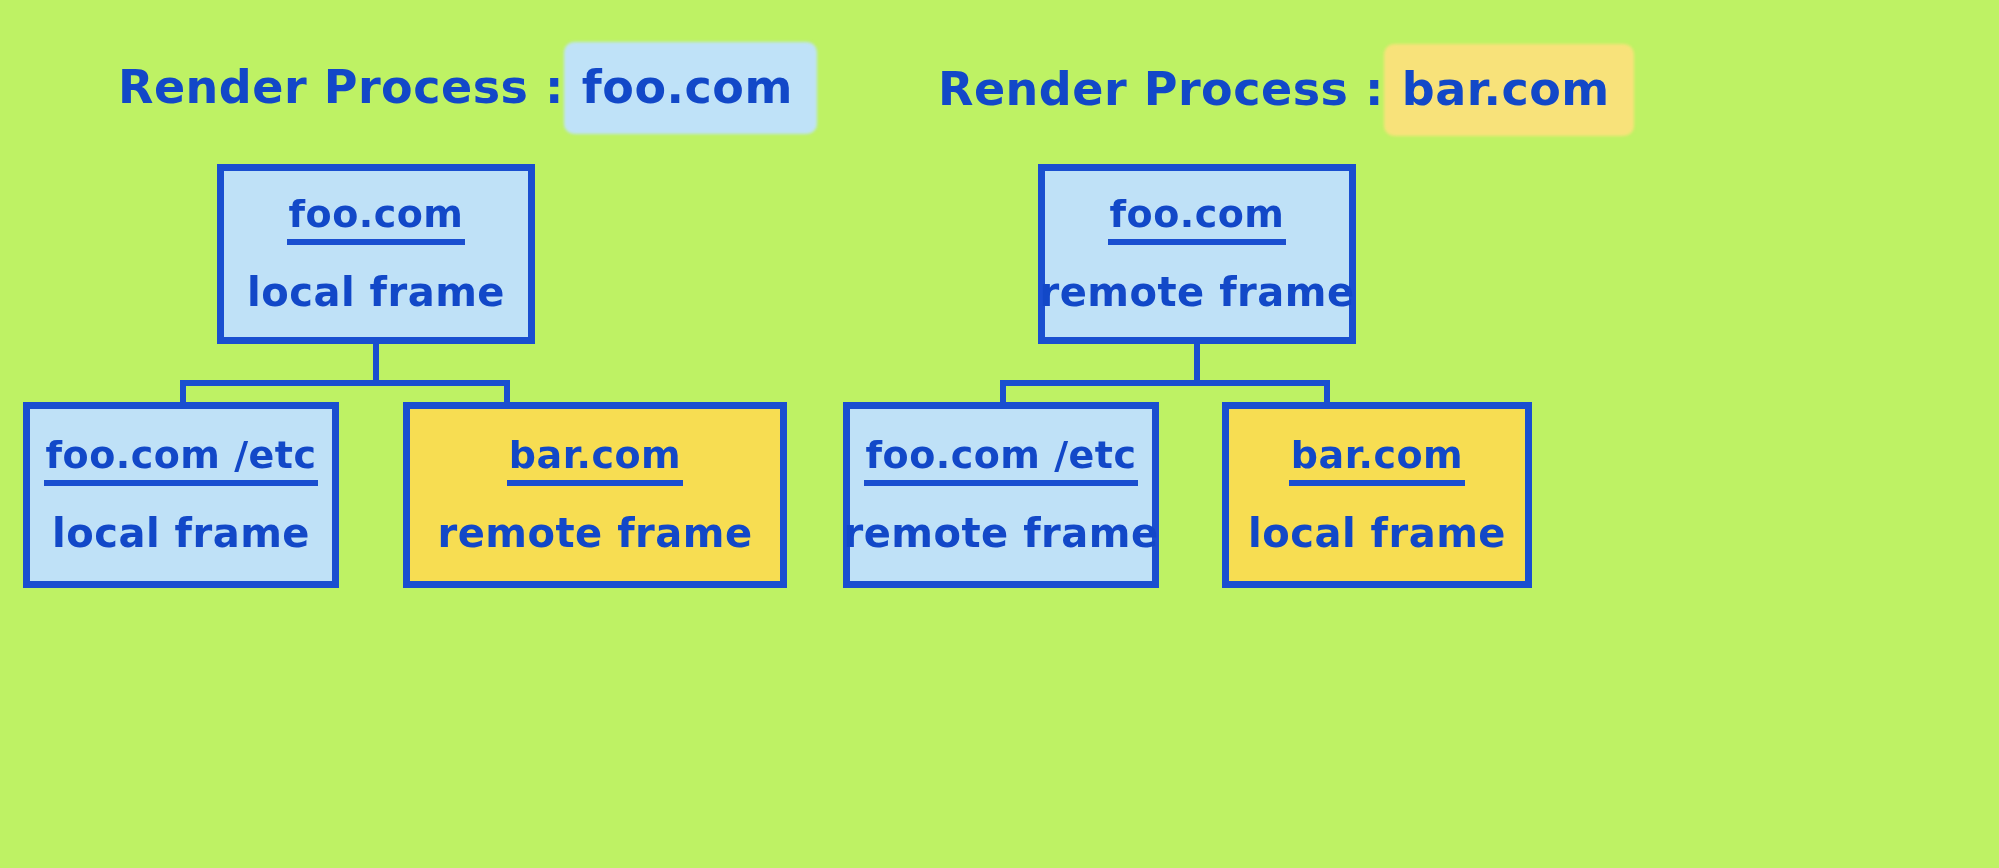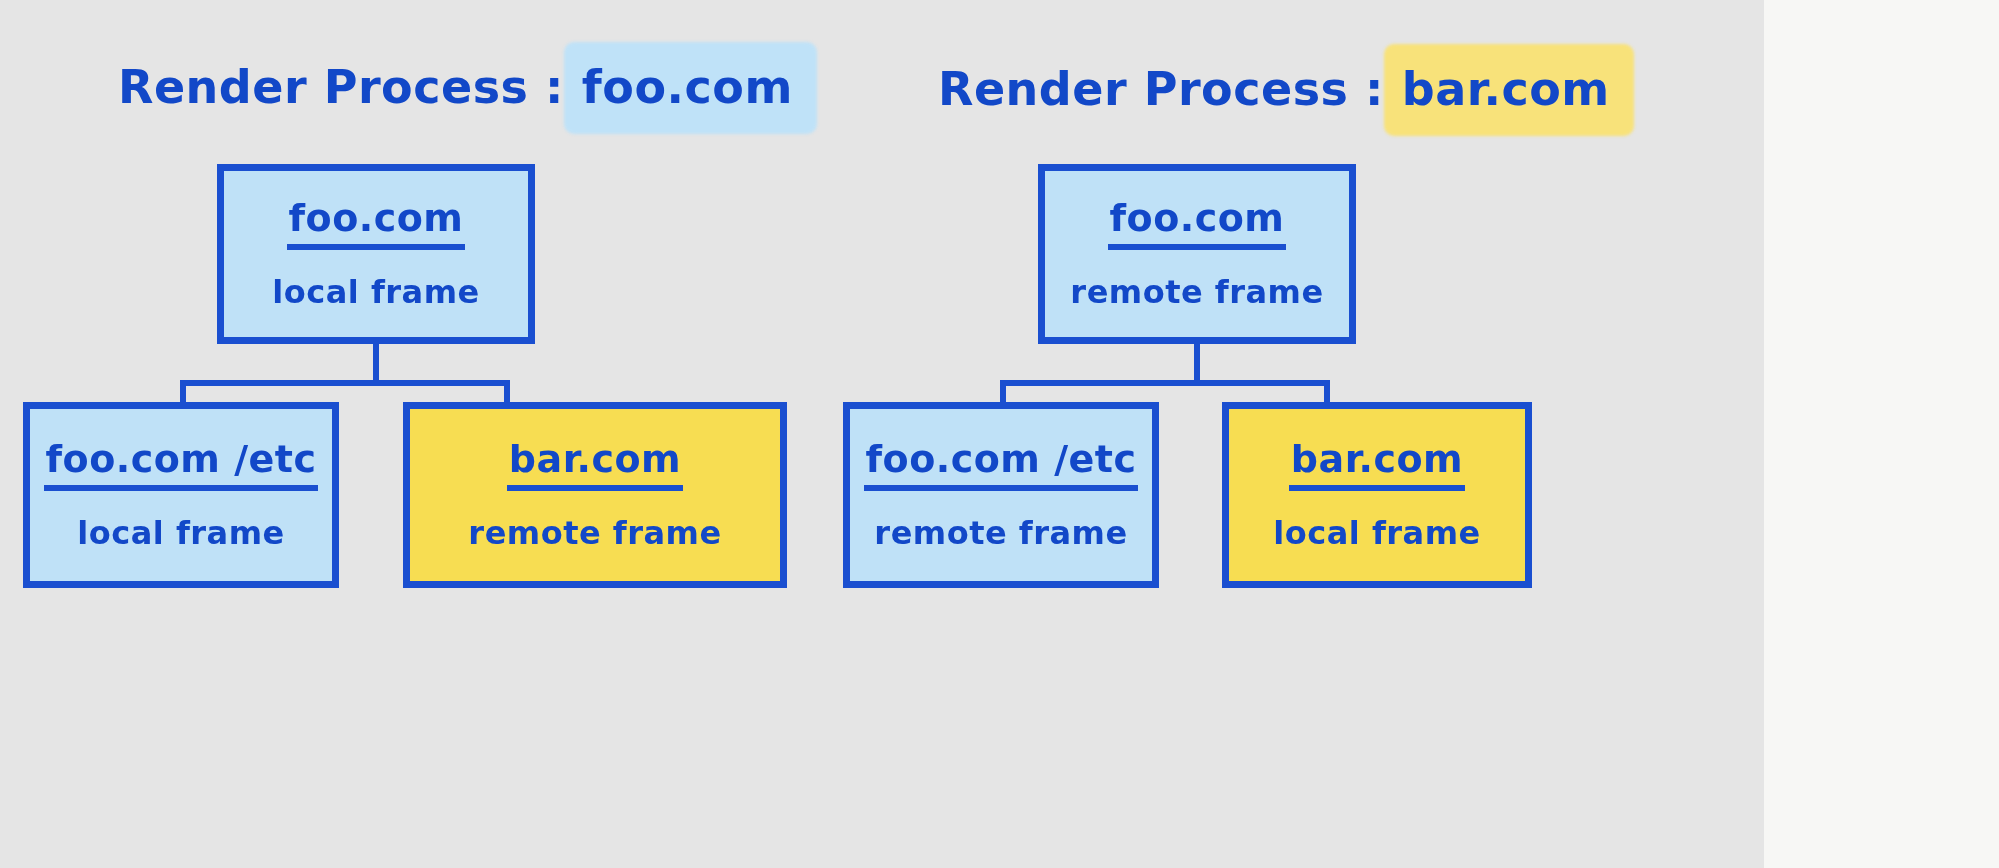--- a/index.html
+++ b/index.html
@@ -10,23 +10,23 @@
   body {
     width: 1999px;
     height: 868px;
     overflow: hidden;
     font-family: "DejaVu Sans", sans-serif;
   }
 
   
   #diagram {
     position: relative;
-    width: 1764px;
+    width: 1999px;
     height: 868px;
-    background: #e5e5e5;
+    background: #bef264;
   }
 
   
   .title {
     position: absolute;
     white-space: nowrap;
     font-family: "DejaVu Sans", sans-serif;
     font-weight: 700;
     font-size: 46px;
     letter-spacing: 0.5px;
@@ -88,21 +88,21 @@
     color: #1248c8;
     letter-spacing: 0.5px;
     border-bottom: 6px solid #1a4fd0;
     padding: 0 2px 5px 2px;
     line-height: 1.05;
     white-space: nowrap;
   }
   .node .kind {
     font-family: "DejaVu Sans", sans-serif;
     font-weight: 700;
-    font-size: 32px;
+    font-size: 40px;
     color: #1248c8;
     letter-spacing: 0.5px;
     margin-top: 26px;
     line-height: 1.05;
     white-space: nowrap;
   }
 
   
   #node-l-root  { left: 217px; top: 164px; width: 318px; height: 180px; }
   #node-l-child1{ left: 23px;  top: 402px; width: 316px; height: 186px; }

